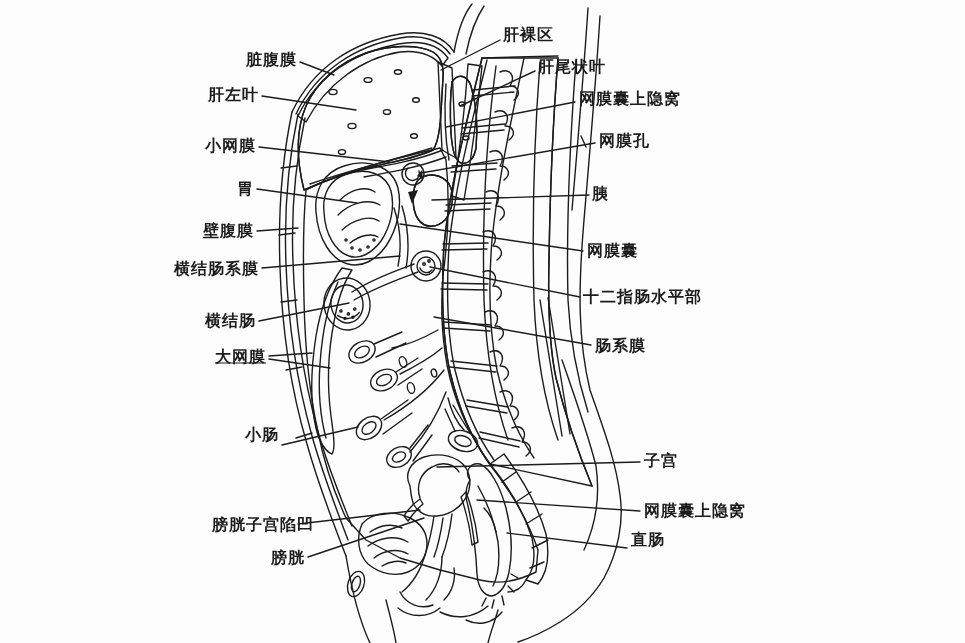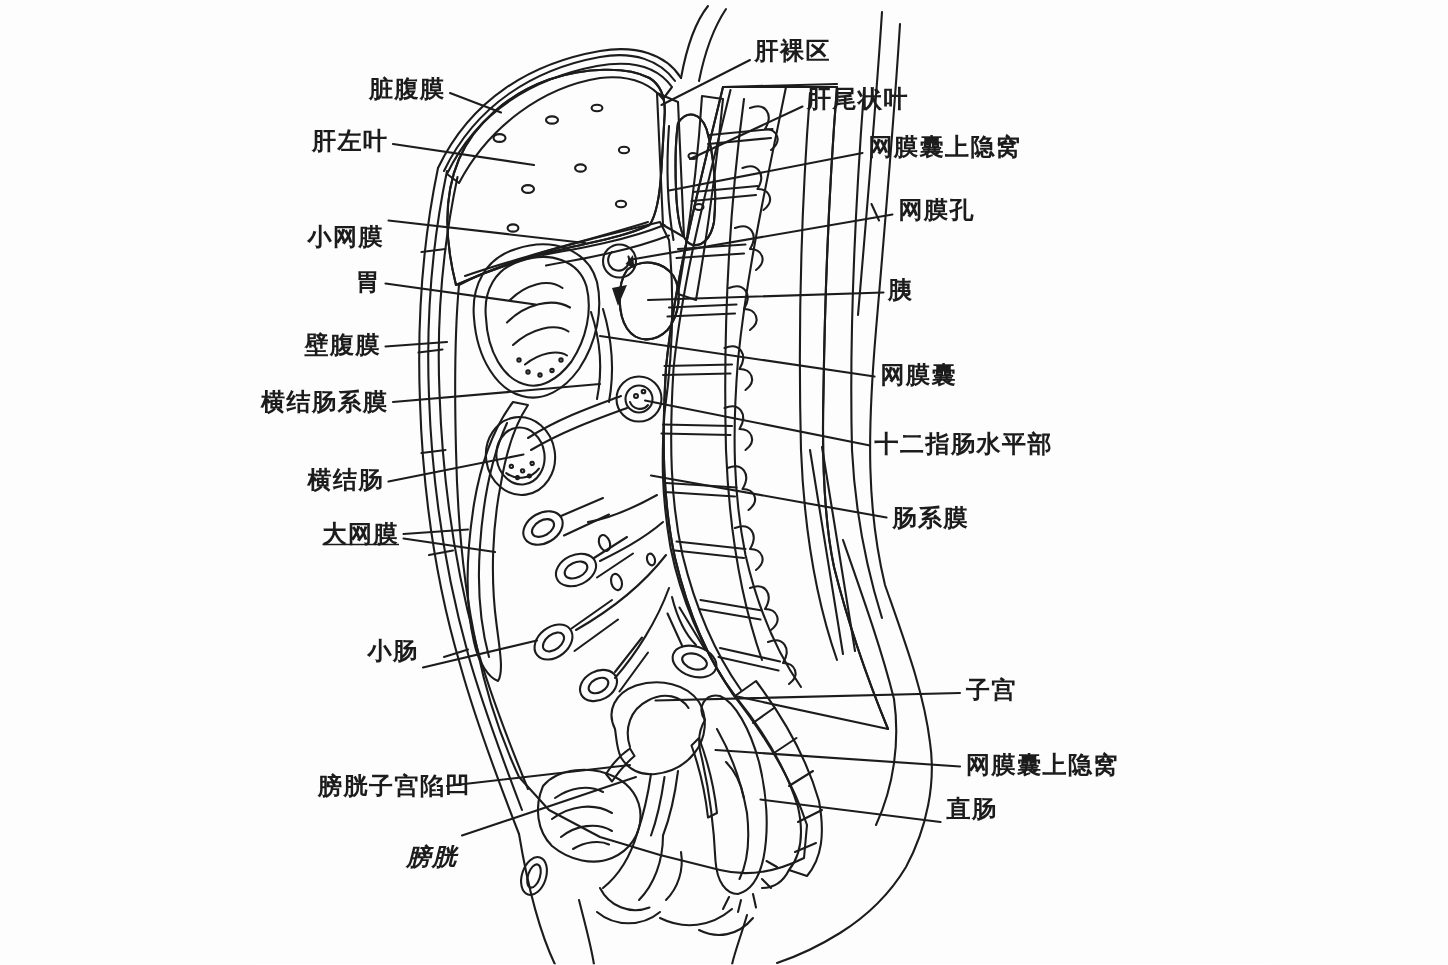--- a/index.html
+++ b/index.html
@@ -351,29 +351,29 @@
         <line x1="591" y1="345" x2="434" y2="317" stroke-width="1.4"></line>
         <line x1="640" y1="462" x2="437" y2="467" stroke-width="1.4"></line>
         <line x1="640" y1="511" x2="477" y2="500" stroke-width="1.4"></line>
         <line x1="627" y1="548" x2="507" y2="533" stroke-width="1.4"></line>
       </g>
 </svg>
 
 <div id="labels-layer">
       <div class="label" style="top: 60px; right: 668px;">脏腹膜</div>
       <div class="label" style="top: 95px; right: 706px;">肝左叶</div>
-      <div class="label" style="top: 159px; right: 709px;">小网膜</div>
+      <div class="label" style="top: 146px; right: 709px;">小网膜</div>
       <div class="label" style="top: 189px; right: 711px;">胃</div>
       <div class="label" style="top: 231px; right: 711px;">壁腹膜</div>
       <div class="label" style="top: 269px; right: 706px;">横结肠系膜</div>
       <div class="label" style="top: 321px; right: 709px;">横结肠</div>
       <div class="label" style="top: 357px; right: 699px; text-decoration: underline;">大网膜</div>
       <div class="label" style="top: 435px; right: 686px;">小肠</div>
       <div class="label" style="top: 525px; right: 651px;">膀胱子宫陷凹</div>
-      <div class="label" style="top: 572px; right: 660px; font-style: italic;">膀胱</div>
+      <div class="label" style="top: 558px; right: 660px;">膀胱</div>
       <div class="label" style="top: 35px; left: 503px;">肝裸区</div>
       <div class="label" style="top: 67px; left: 538px;">肝尾状叶</div>
       <div class="label" style="top: 99px; left: 579px;">网膜囊上隐窝</div>
       <div class="label" style="top: 141px; left: 599px;">网膜孔</div>
       <div class="label" style="top: 194px; left: 592px;">胰</div>
       <div class="label" style="top: 251px; left: 587px;">网膜囊</div>
       <div class="label" style="top: 297px; left: 583px;">十二指肠水平部</div>
       <div class="label" style="top: 346px; left: 595px;">肠系膜</div>
       <div class="label" style="top: 461px; left: 644px;">子宫</div>
       <div class="label" style="top: 511px; left: 644px;">网膜囊上隐窝</div>

